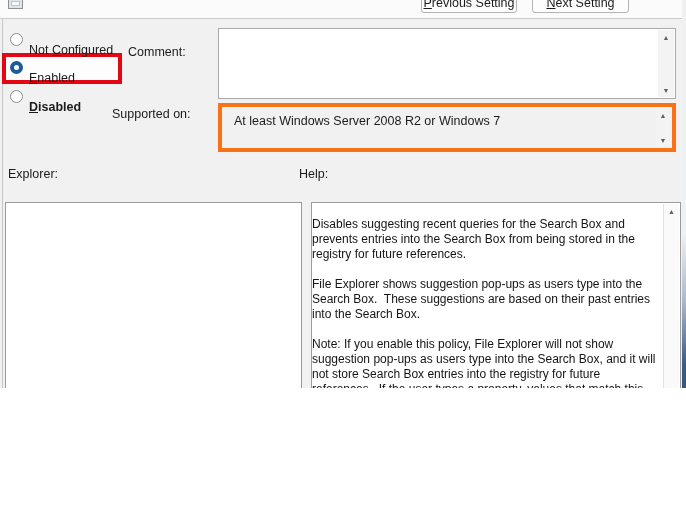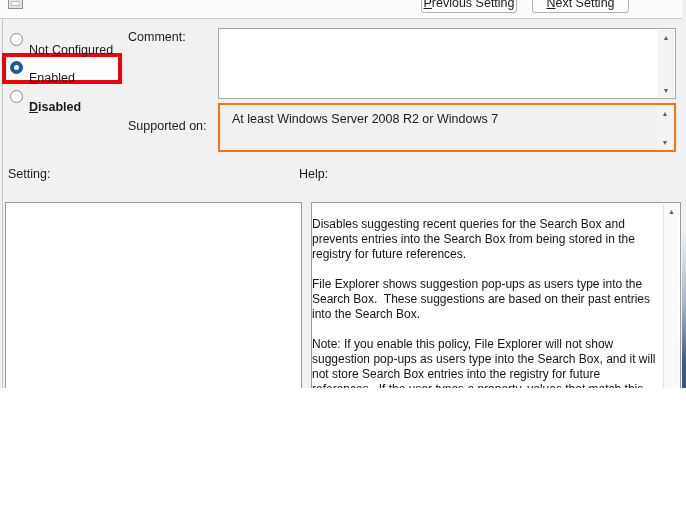--- a/index.html
+++ b/index.html
@@ -54,34 +54,34 @@
   .row-2 { left:10px; top:60px; }
   .row-3 { left:10px; top:89px;font-weight:bold; }
 
   .annotation-box {
     position:absolute; left:2px; top:53px; width:120px; height:31px;
     border:4px solid #e30613; background:#fdfdfd; z-index:0;
   }
   .row-2 { z-index:1; }
 
   .field-label { position:absolute; white-space:nowrap; }
-  .lbl-comment { left:128px; top:30px; }
-  .lbl-supported { left:128px; top:107px;margin-top:12px; }
+  .lbl-comment { left:128px; top:45px; }
+  .lbl-supported { left:112px; top:107px; }
   .lbl-options { left:8px; top:167px; }
   .lbl-help { left:299px; top:167px; }
 
   
   .comment-box {
     position:absolute; left:218px; top:28px; width:458px; height:71px;
     background:#ffffff; border:1px solid #a9a9a9;
   }
   
   .supported-box {
     position:absolute; left:218px; top:103px; width:458px; height:49px;
-    background:#f1f1f1; border:2px solid #f97316;
+    background:#f1f1f1; border:4px solid #f97316;
   }
   .supported-text { position:absolute; left:12px; top:7px; right:24px; font-size:12.5px; }
 
   
   .vscroll {
     position:absolute; top:1px; bottom:1px; right:1px; width:16px;
     background:#f3f3f3; display:flex; flex-direction:column;
     justify-content:space-between; align-items:center;
   }
   .vscroll.light { background:#fafafa; border-left:1px solid #e3e3e3; }
@@ -150,21 +150,21 @@
 
   <div class="field-label lbl-supported">Supported on:</div>
   <div class="supported-box">
     <div class="supported-text">At least Windows Server 2008 R2 or Windows 7</div>
     <div class="vscroll">
       <span class="scroll-arrow">▲</span>
       <span class="scroll-arrow">▼</span>
     </div>
   </div>
 
-  <div class="field-label lbl-options">Setting:</div>
+  <div class="field-label lbl-options">Explorer:</div>
   <div class="field-label lbl-help">Help:</div>
 
   <div class="options-pane"></div>
 
   <div class="help-pane">
     <div class="help-text">Disables suggesting recent queries for the Search Box and prevents entries into the Search Box from being stored in the registry for future references.
 
 File Explorer shows suggestion pop-ups as users type into the Search Box.  These suggestions are based on their past entries into the Search Box.
 
 Note: If you enable this policy, File Explorer will not show suggestion pop-ups as users type into the Search Box, and it will not store Search Box entries into the registry for future references.  If the user types a property, values that match this property will be shown but no data will be saved in the registry or re-shown on subsequent uses of the search box.</div>

